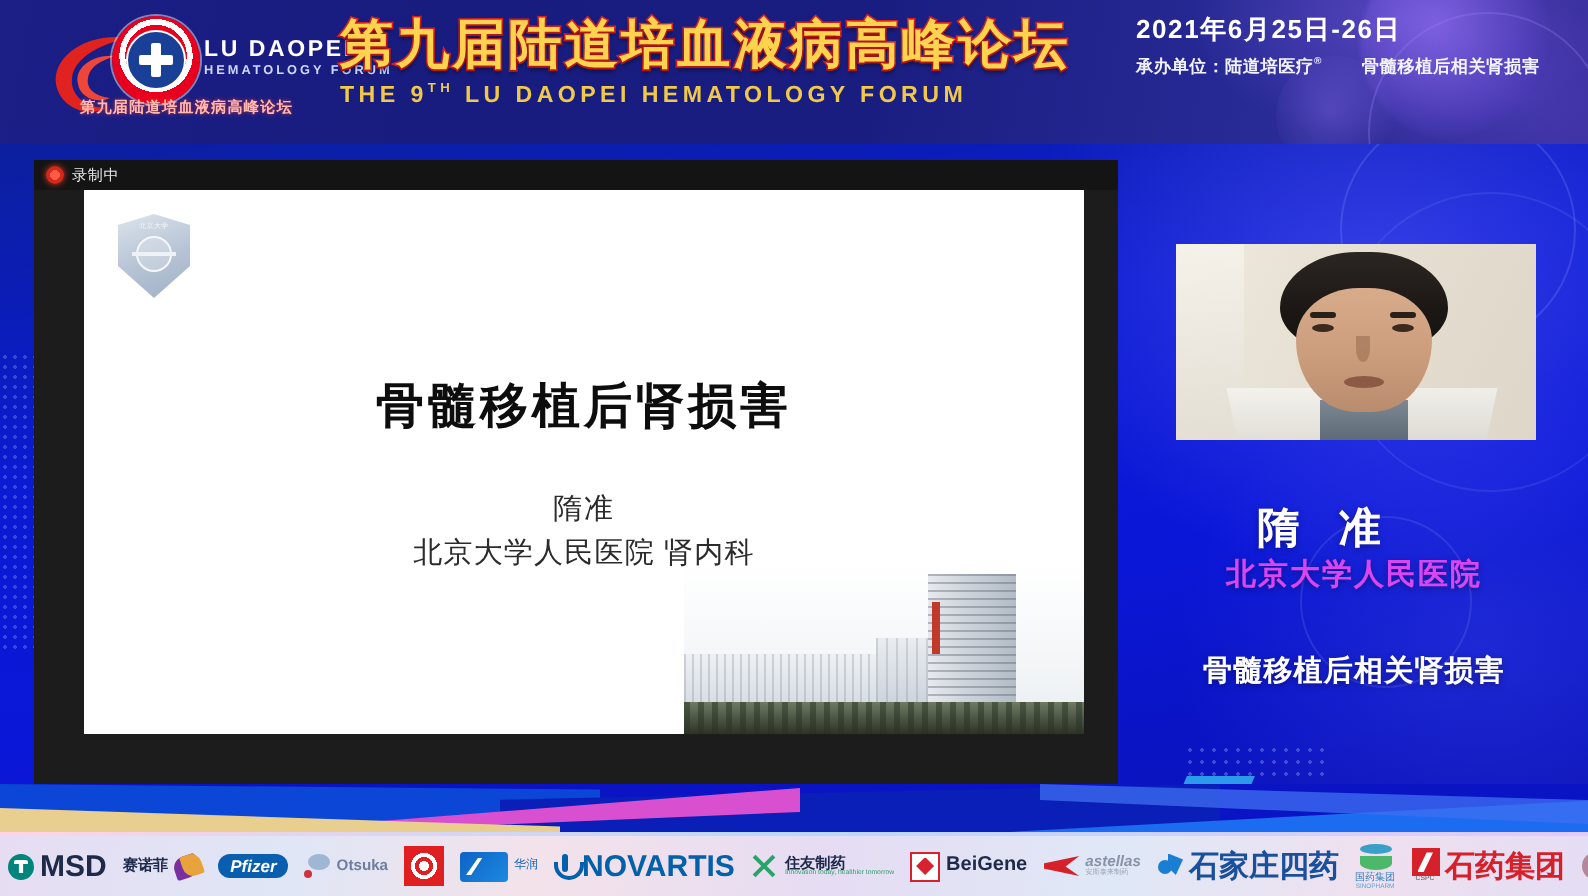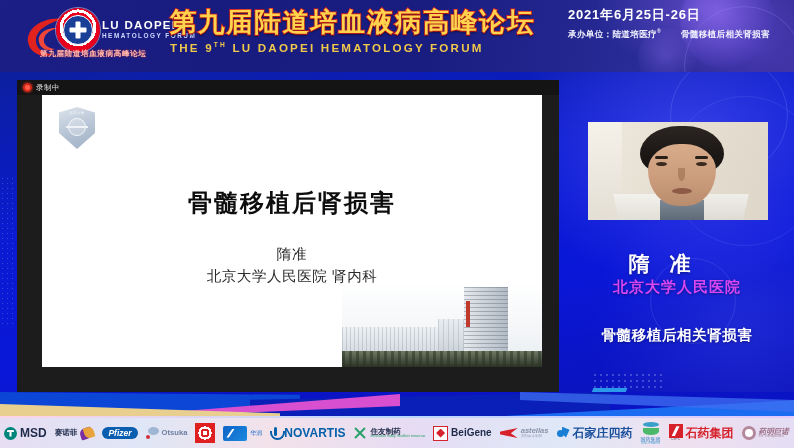--- a/index.html
+++ b/index.html
@@ -227,21 +227,21 @@
          background:linear-gradient(90deg,#ffd3e6,#b9d7ff,#e3c9ff); }
 
   
   #sponsors {
     position:absolute; left:0; top:418px; width:794px; height:30px;
     background:
       linear-gradient(100deg,#e7ddf2 0%,#dfe6f6 18%,#f3e2ea 34%,#e6dcf3 52%,#dfe8f7 70%,#efe0ef 86%,#e4ddf4 100%);
     display:flex; align-items:center; overflow:hidden;
   }
   .sp { display:flex; align-items:center; gap:3px; flex:none; padding:0 4px; }
-  .sp-txt { font-size:12px; font-weight:bold; color:#1d2a4a; white-space:nowrap; line-height:1; }
+  .sp-txt { font-size:15px; font-weight:bold; color:#1d2a4a; white-space:nowrap; line-height:1; }
   .sp-txt.sm { font-size:7.6px; }
   .sp-txt.xs { font-size:6px; font-weight:normal; }
 
   .m-msd { width:13px; height:13px; border-radius:50%; background:#00857c; position:relative; }
   .m-msd:after { content:""; position:absolute; left:3px; top:3px; width:7px; height:7px;
     background:#fff; border-radius:1px;
     clip-path:polygon(0 0,100% 0,100% 35%,65% 35%,65% 100%,35% 100%,35% 35%,0 35%); }
   .m-sanofi { width:14px; height:13px; position:relative; }
   .m-sanofi:before { content:""; position:absolute; left:0; top:1px; width:12px; height:11px;
     background:#7a2ea0; border-radius:50% 10% 50% 10%; transform:rotate(-18deg); }

